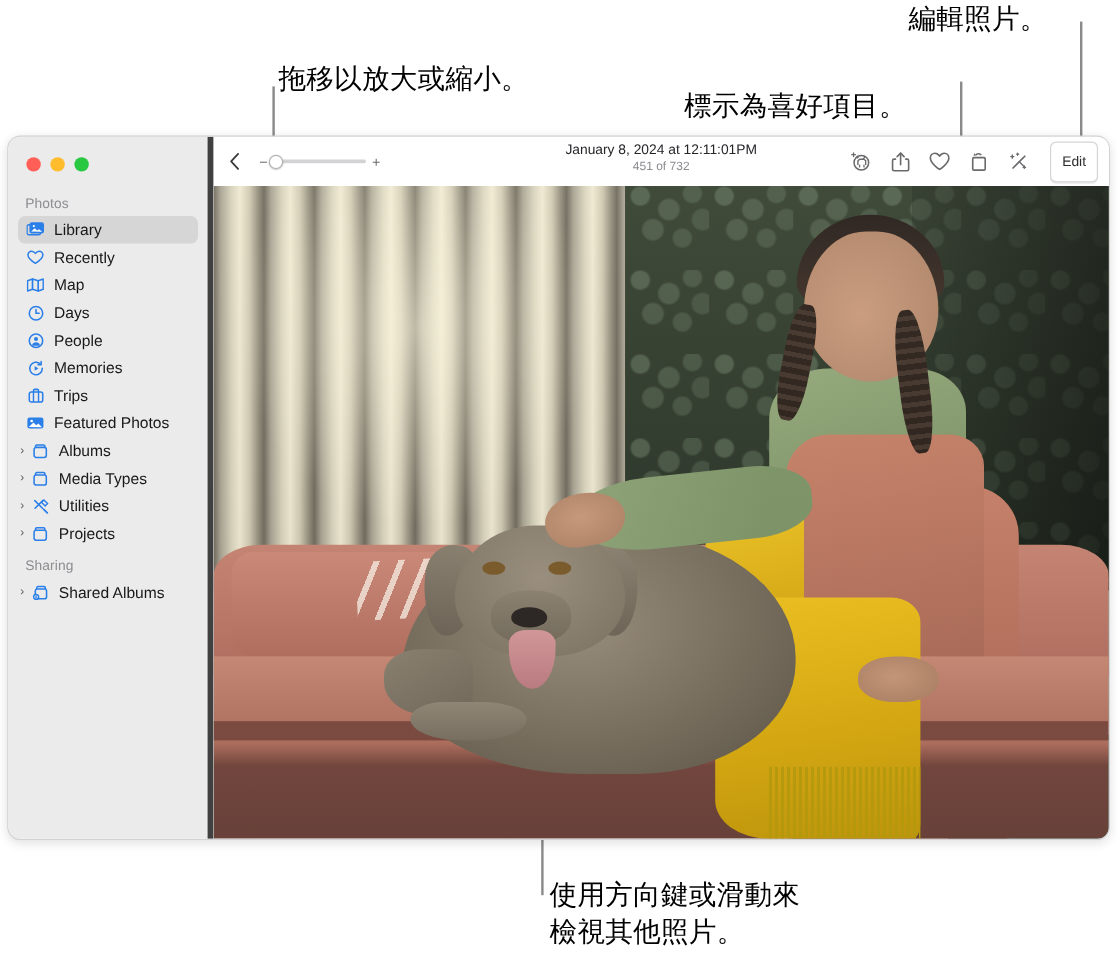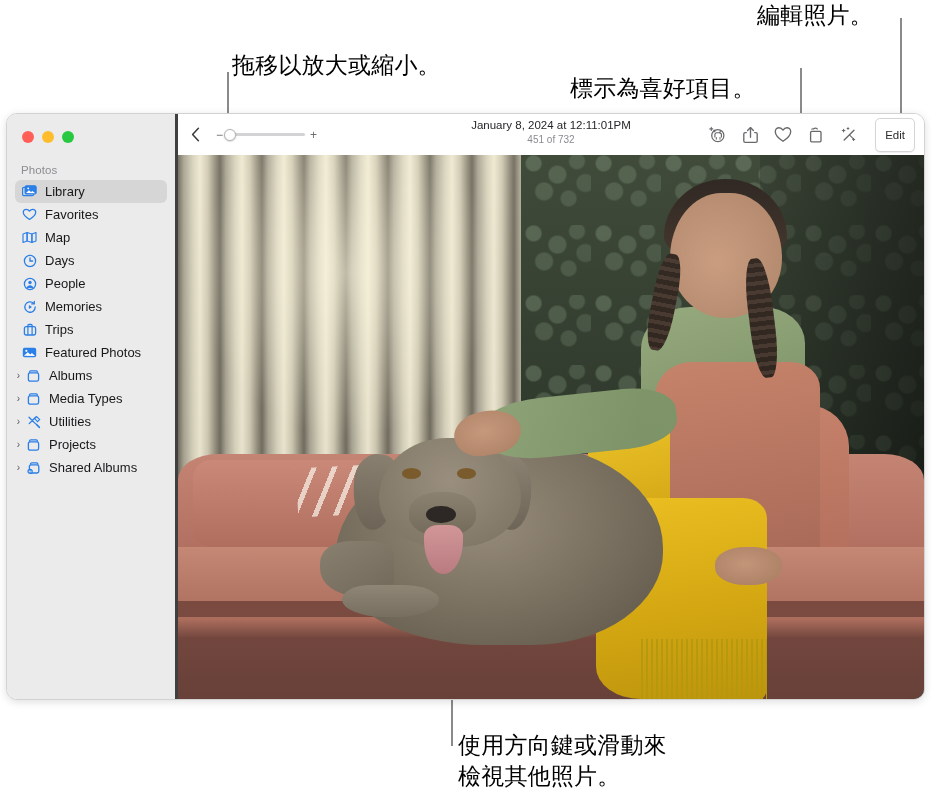--- a/index.html
+++ b/index.html
@@ -39,21 +39,21 @@
     box-shadow: 0 2px 9px rgba(0,0,0,0.13);
     overflow: hidden;
     display: flex;
   }
 
   
   .sidebar {
     width: 171px;
     flex: 0 0 171px;
     background: #ebebeb;
-    border-right: 3px solid #404040;
+    border-right: 5px solid #404040;
     padding-top: 6px;
     position: relative;
     overflow: hidden;
   }
   .traffic {
     display: flex; gap: 8px;
     padding: 11px 0 0 15px;
     height: 34px;
     align-items: flex-start;
   }
@@ -422,21 +422,21 @@
         </span>
         <span class="sb-label">Library</span>
       </div>
 
       <div class="sb-item">
         <span class="sb-ico">
           <svg width="15" height="13" viewBox="0 0 16 14">
               <path d="M8 12.3C8 12.3 1.3 8.5 1.3 4.7 1.3 2.8 2.8 1.4 4.6 1.4c1.4 0 2.7 1 3.4 2 .7-1 2-2 3.4-2 1.8 0 3.3 1.4 3.3 3.3 0 3.8-6.7 7.6-6.7 7.6z" fill="none" stroke="currentColor" stroke-width="1.35" stroke-linejoin="round"></path>
             </svg>
         </span>
-        <span class="sb-label">Favorites</span>
+        <span class="sb-label">Recently</span>
       </div>
 
 
       <div class="sb-item">
         <span class="sb-ico">
           <svg width="15" height="13" viewBox="0 0 16 14">
               <path d="M1 3.2 5.4 1.6v9.2L1 12.4z" fill="none" stroke="currentColor" stroke-width="1.25" stroke-linejoin="round"></path>
               <path d="M5.4 1.6 10.6 3.2v9.2L5.4 10.8z" fill="none" stroke="currentColor" stroke-width="1.25" stroke-linejoin="round"></path>
               <path d="M10.6 3.2 15 1.6v9.2l-4.4 1.6z" fill="none" stroke="currentColor" stroke-width="1.25" stroke-linejoin="round"></path>
             </svg>
@@ -537,20 +537,21 @@
         <span class="disc">›</span>
         <span class="sb-ico">
           <svg width="13" height="14" viewBox="0 0 13 14">
               <rect x="1.4" y="3.8" width="10.2" height="8.4" rx="1.8" fill="none" stroke="currentColor" stroke-width="1.3"></rect>
               <path d="M2.6 3.8V2.9c0-.6.5-1.1 1.1-1.1h5.6c.6 0 1.1.5 1.1 1.1v.9" fill="none" stroke="currentColor" stroke-width="1.3"></path>
             </svg>
         </span>
         <span class="sb-label">Projects</span>
       </div>
 
+      <div class="sb-section">Sharing</div>
 
       <div class="sb-item nested">
         <span class="disc">›</span>
         <span class="sb-ico">
           <svg width="14" height="14" viewBox="0 0 14 14">
               <rect x="2.4" y="3.8" width="9.4" height="8.2" rx="1.8" fill="none" stroke="currentColor" stroke-width="1.3"></rect>
               <path d="M3.6 3.8V2.9c0-.6.5-1.1 1.1-1.1h5c.6 0 1.1.5 1.1 1.1v.9" fill="none" stroke="currentColor" stroke-width="1.3"></path>
               <circle cx="3.1" cy="10.4" r="2.1" fill="#ebebeb" stroke="currentColor" stroke-width="1.2"></circle>
               <circle cx="3.1" cy="9.7" r="0.7" fill="currentColor"></circle>
               <path d="M1.8 11.8c.3-.8.8-1.1 1.3-1.1s1 .3 1.3 1.1" fill="currentColor"></path>

